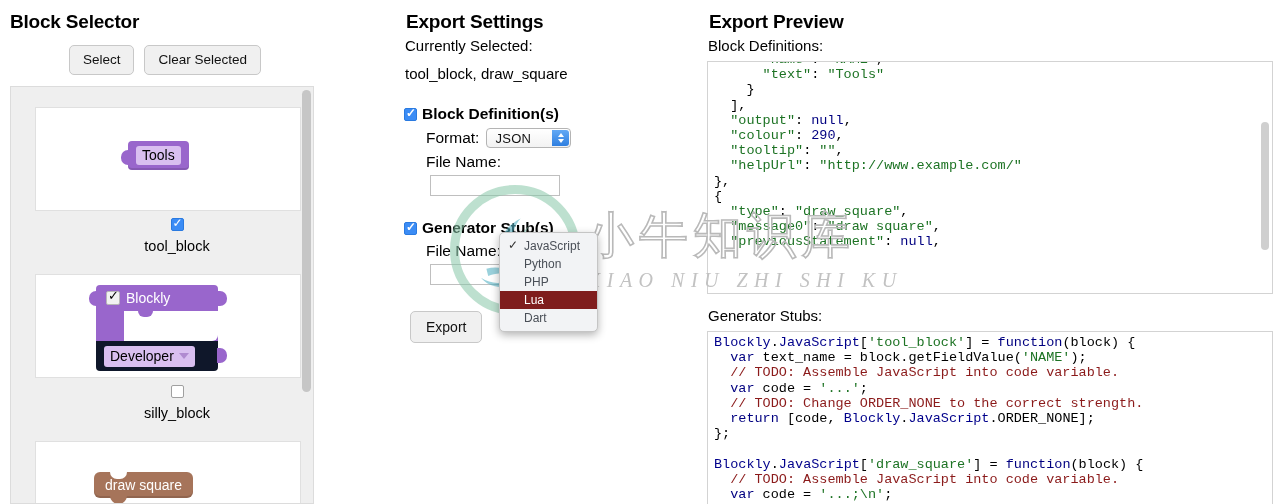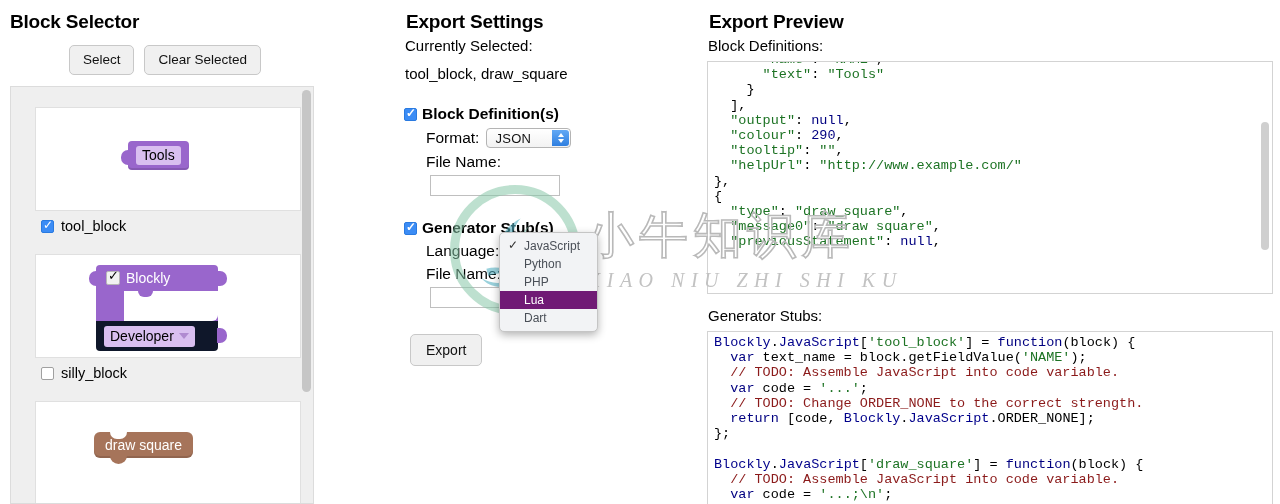--- a/index.html
+++ b/index.html
@@ -81,21 +81,21 @@
     background: #c6c6c6; border-radius: 5px;
   }
   .block-item { position: relative; }
   .block-canvas {
     background: #fff; border: 1px solid #e0e0e0;
     margin: 20px 12px 0 24px;
     height: 104px; position: relative; overflow: hidden;
   }
   .block-label-row {
     display: flex; align-items: center; gap: 7px;
-    padding: 7px 0 0 30px; font-size: 14.5px;
+    padding: 7px 0 0 30px; font-size: 14.5px; flex-direction: column;
   }
   .cb {
     width: 13px; height: 13px; border-radius: 2px;
     border: 1px solid #a0a0a0; background: #fff;
     display: inline-block; position: relative; flex: none;
   }
   .cb.on { background: #3b8cf5; border-color: #2a7ae0; }
   .cb.on::after {
     content: "✓"; position: absolute; left: 1px; top: -3px;
     color: #fff; font-size: 12px; line-height: 14px;
@@ -229,21 +229,21 @@
     border: 1px solid #c5c5c5; border-radius: 5px;
     box-shadow: 0 3px 8px rgba(0,0,0,.3);
     padding: 4px 0; z-index: 40;
   }
   .lang-item {
     font-size: 12px; color: #4a4f57; line-height: 16px;
     padding: 1px 6px 1px 24px; position: relative;
     font-family: "Liberation Sans", sans-serif;
     white-space: nowrap;
   }
-  .lang-item.sel { background: #701a75; color: #fff; }
+  .lang-item.sel { background: #7f1d1d; color: #fff; }
   .lang-item .tick {
     position: absolute; left: 8px; top: 0px; color: #333; font-size: 12px;
   }
 
   
   .col-preview { position: absolute; left: 707px; top: 0px; width: 566px; height: 504px; }
   .code-panel {
     border: 1px solid #d3d3d3; background: #fff;
     position: relative; overflow: hidden;
   }
@@ -374,23 +374,20 @@
       </div>
       <input class="text-input" type="text" value="" style="">
     </div>
 
     <div class="opt-group">
       <div class="opt-head">
         <span class="cb on"></span>
         <span>Generator Stub(s)</span>
       </div>
       <div class="opt-sub">
-        <span>Language:</span>
-      </div>
-      <div class="opt-sub">
         <span>File Name:</span>
       </div>
       <input class="text-input" type="text" value="" style="">
     </div>
 
     <div class="export-btn-wrap">
       <button class="btn" style="padding:8px 15px;font-size:14px">Export</button>
     </div>
 
     <div class="lang-menu">

